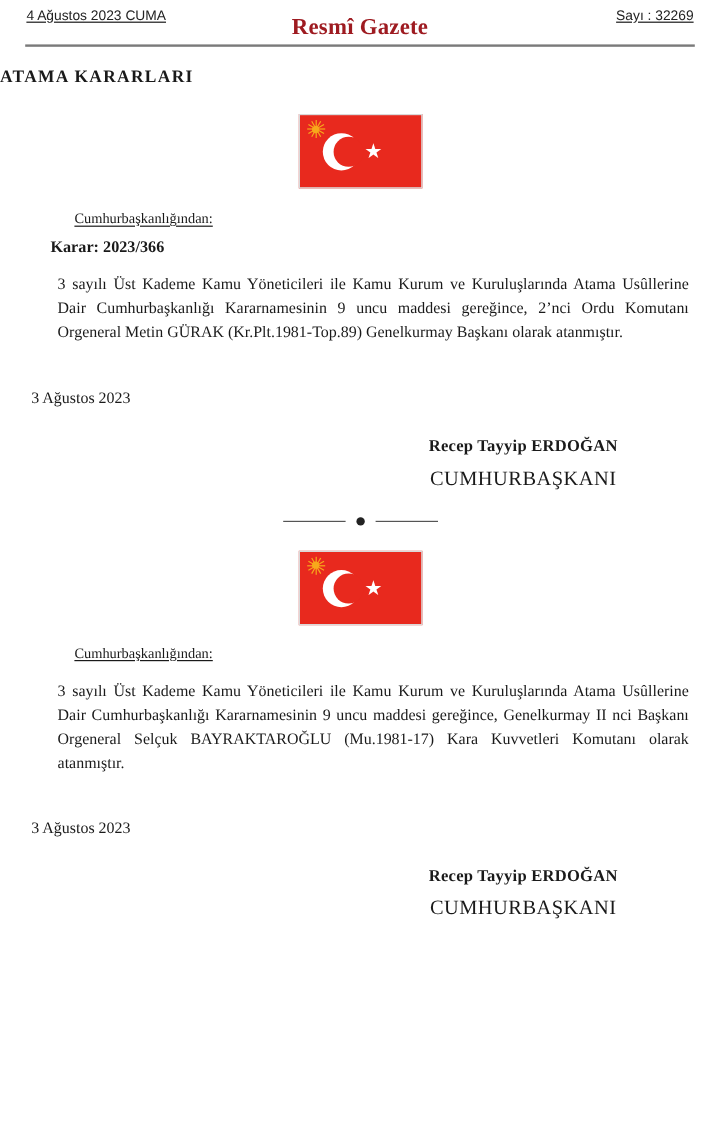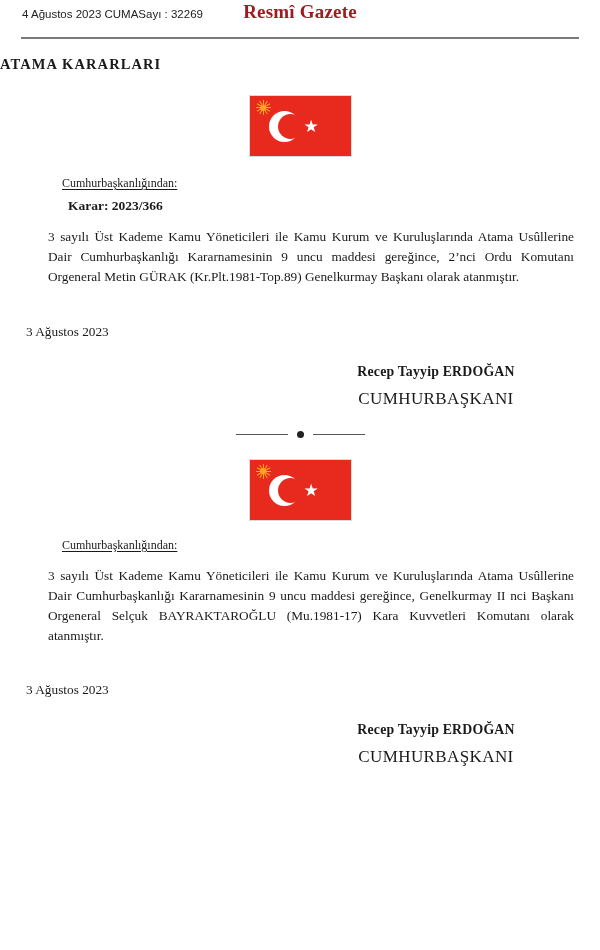--- a/index.html
+++ b/index.html
@@ -19,34 +19,35 @@
   
   .masthead {
     position: relative;
     height: 30px;
     padding: 8px 22px 0 22px;
     box-sizing: border-box;
   }
   .masthead-row {
     display: flex;
     align-items: baseline;
-    justify-content: flex-start;
+    justify-content: space-between;
+    text-decoration: underline;
   }
   .mast-date,
   .mast-issue {
     font-family: "Liberation Sans", "DejaVu Sans", sans-serif;
     font-size: 11.5px;
     color: #222;
     white-space: nowrap;
   }
   .mast-title {
     position: absolute;
     left: 0;
     right: 0;
-    top: 1px;
+    top: 12px;
     text-align: center;
     font-family: "Liberation Serif", "DejaVu Serif", serif;
     font-weight: bold;
     font-size: 19px;
     color: #9e1b21;
     letter-spacing: 0.2px;
     pointer-events: none;
   }
   .masthead-rule {
     width: 558px;
@@ -146,21 +147,21 @@
   .from-line {
     font-size: 12px;
     margin-left: 36px;
     display: inline-block;
     text-decoration: underline;
     text-underline-offset: 2px;
   }
   .karar-line {
     font-size: 13.5px;
     font-weight: bold;
-    margin-left: 42px;
+    margin-left: 16px;
     margin-top: 7px;
   }
   .body-text {
     font-size: 13.3px;
     line-height: 1.52;
     text-align: justify;
     margin-top: 13px;
     margin-left: 22px;
   }
   .decree-date {

